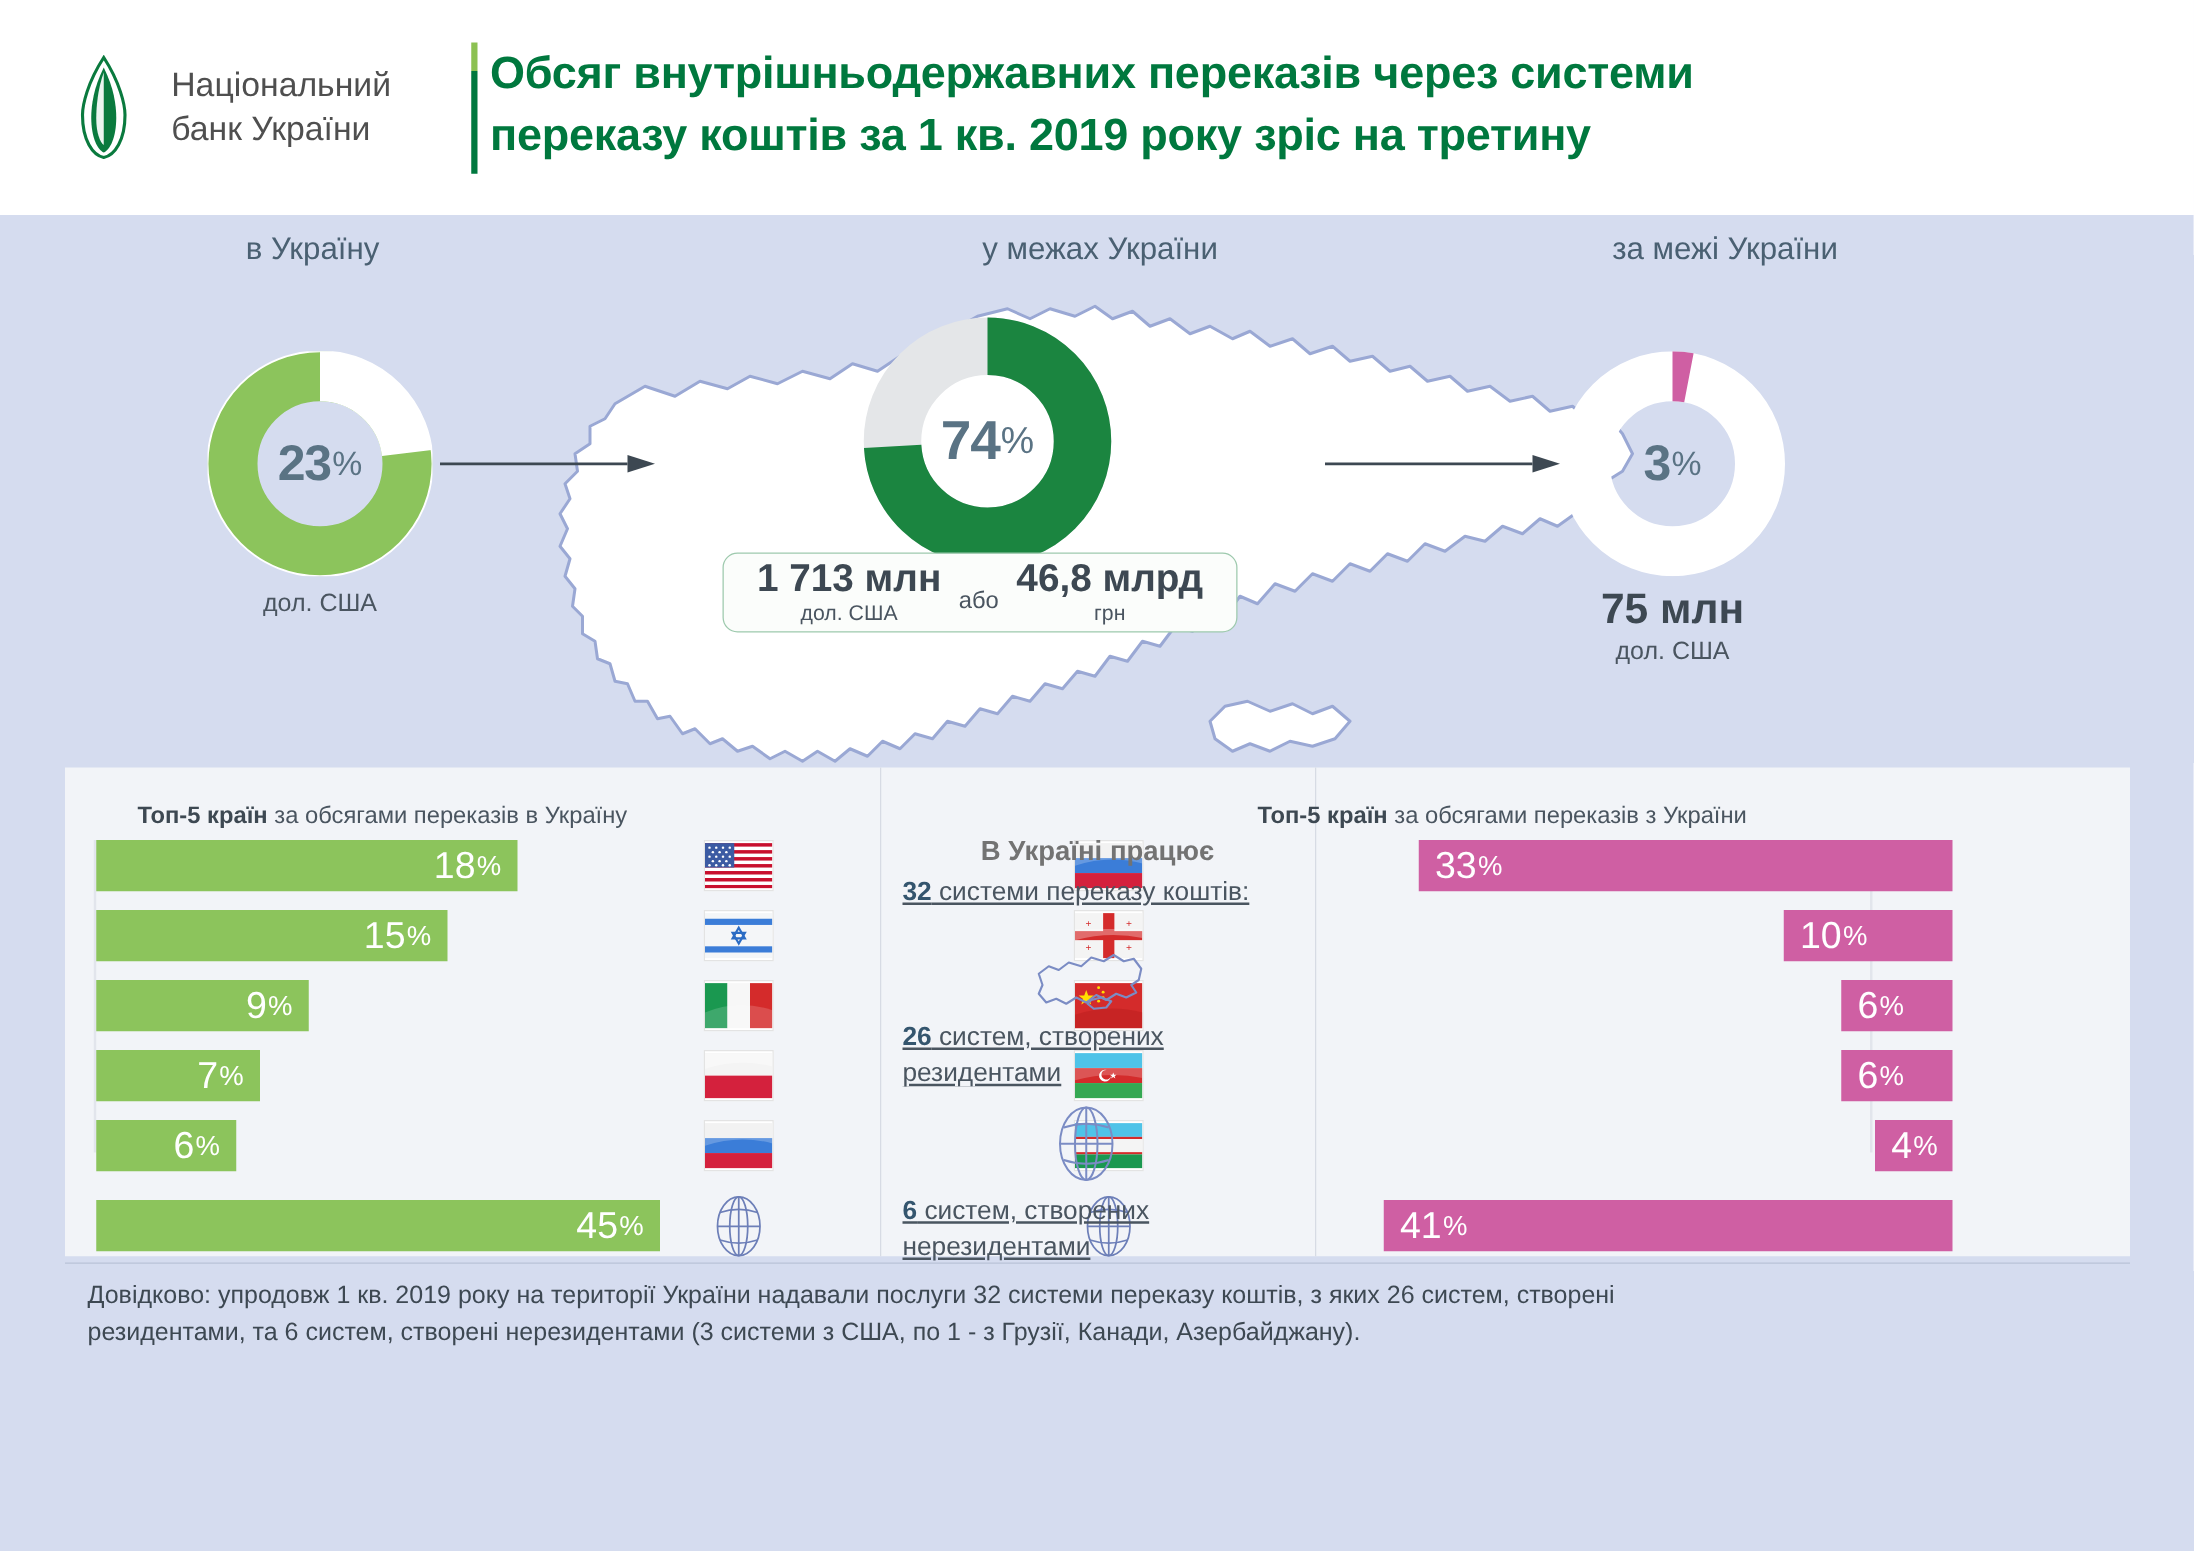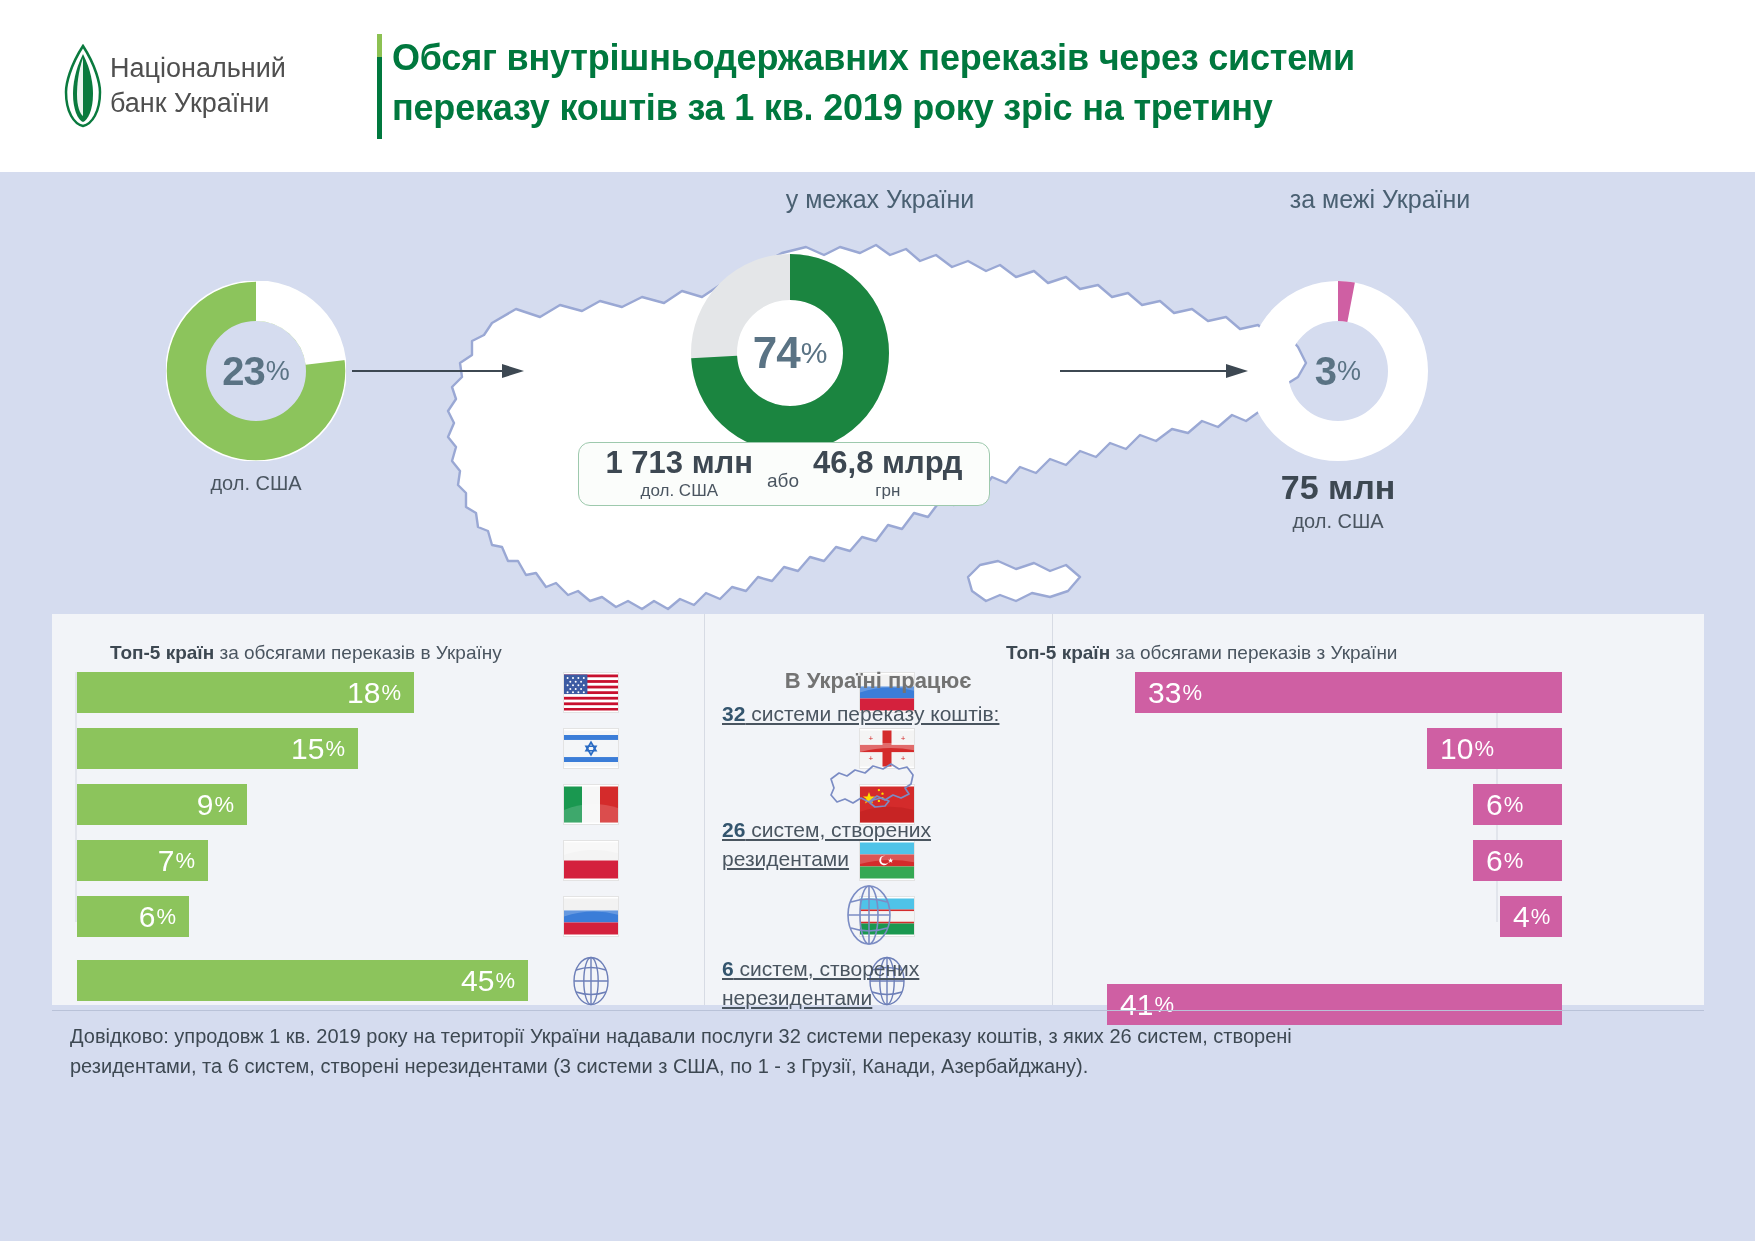--- a/index.html
+++ b/index.html
@@ -17,21 +17,21 @@
     width: 1755px; height: 172px;
     background: #ffffff;
     display: flex; align-items: center;
   }
   .logo-block {
     display: flex; align-items: center;
     margin-left: 58px; width: 300px;
   }
   .logo-mark { width: 50px; height: 84px; flex: 0 0 auto; }
   .logo-text {
-    margin-left: 2px;
+    margin-left: 29px;
     color: #4f4f4f;
     font-size: 27px; line-height: 1.28;
     font-family: "Liberation Sans", sans-serif;
     white-space: pre-line;
   }
   .header-divider {
     position: absolute; left: 377px; top: 34px;
     width: 5px; height: 105px;
     background: linear-gradient(to bottom, #8cc152 0%, #8cc152 22%, #00783e 22%, #00783e 100%);
   }
@@ -243,20 +243,21 @@
                L300,394 L286,388 L274,400 L260,394 L248,404 L234,396 L222,404 L208,396
                L196,402 L182,392 L170,396 L158,386 L148,390 L136,378 L126,382 L116,368
                L106,370 L98,356 L88,356 L82,342 L72,340 L68,326 L58,322 L56,308 L46,302
                L46,288 L38,280 L40,266 L32,256 L36,242 L28,232 L34,218 L28,206 L36,194
                L32,182 L42,172 L40,158 L52,150 L52,136 L64,130 Z" fill="#ffffff" stroke="#9aa8d4" stroke-width="2.4" stroke-linejoin="round"></path>
       <path d="M560,360 L578,356 L596,364 L614,358 L630,366 L646,360 L660,372 L648,386
                L630,392 L612,388 L596,396 L580,390 L566,396 L552,386 L548,372 Z" fill="#ffffff" stroke="#9aa8d4" stroke-width="2.4" stroke-linejoin="round"></path>
     </svg>
   </div>
 
+  <div class="sect-label" id="lbl-in">в Україну</div>
   <div class="sect-label" id="lbl-out">за межі України</div>
   <div class="sect-label" id="lbl-mid">у межах України</div>
 
   <div class="donut" id="donut-in">
     <svg width="180" height="180" viewBox="0 0 180 180">
       <circle cx="90" cy="90" r="70" fill="none" stroke="#8cc45c" stroke-width="40"></circle>
       <circle cx="90" cy="90" r="70" fill="none" stroke="#ffffff" stroke-width="40" stroke-dasharray="101.1 338.7" transform="rotate(-90 90 90)"></circle>
       <circle cx="90" cy="90" r="90" fill="none" stroke="#ffffff" stroke-width="1.5"></circle>
     </svg>
     <div class="ctr">
@@ -533,21 +534,21 @@
       </div>
       <div class="flag" style="top: 224px; left: -86px;">
         <svg viewBox="0 0 60 40">
           <rect width="60" height="12.2" fill="#4fc3e8"></rect>
     <rect y="12.2" width="60" height="2" fill="#d42b2b"></rect>
     <rect y="14.2" width="60" height="11.6" fill="#f4f4f4"></rect>
     <rect y="25.8" width="60" height="2" fill="#d42b2b"></rect>
     <rect y="27.8" width="60" height="12.2" fill="#1a9850"></rect>
         </svg>
       </div>
-      <div class="bar-row" style="top: 288px; left: 162px; margin-top: 24px;">
+      <div class="bar-row" style="top: 288px; left: 162px;">
         <div class="bar pink" style="width: 455px;">
           <span class="v">41</span>
           <span class="p">%</span>
         </div>
       </div>
       <div class="globe" style="top: 284px; left: -83px;">
         <svg viewBox="0 0 50 50">
   <ellipse cx="25" cy="25" rx="17" ry="23.5" fill="none" stroke="#6d7fb8" stroke-width="1.4"></ellipse>
   <ellipse cx="25" cy="25" rx="7.2" ry="23.5" fill="none" stroke="#6d7fb8" stroke-width="1.4"></ellipse>
   <line x1="25" y1="1.5" x2="25" y2="48.5" stroke="#6d7fb8" stroke-width="1.4"></line>

